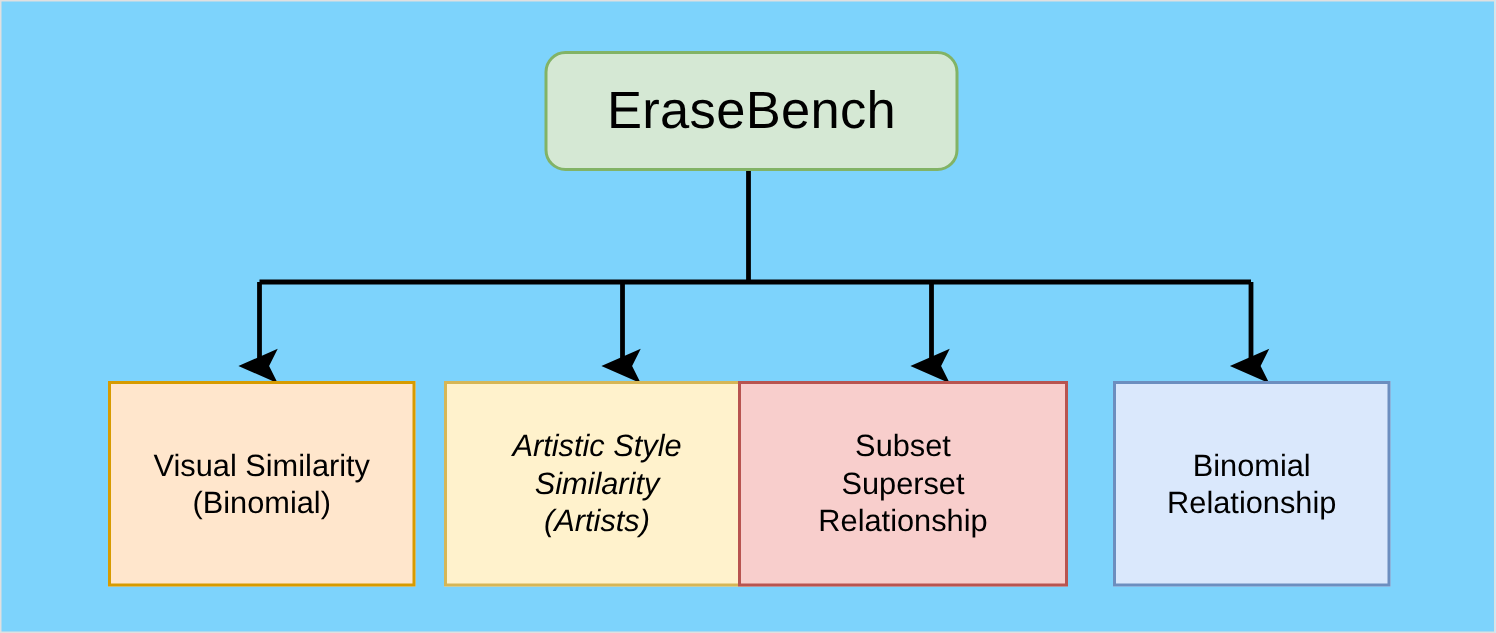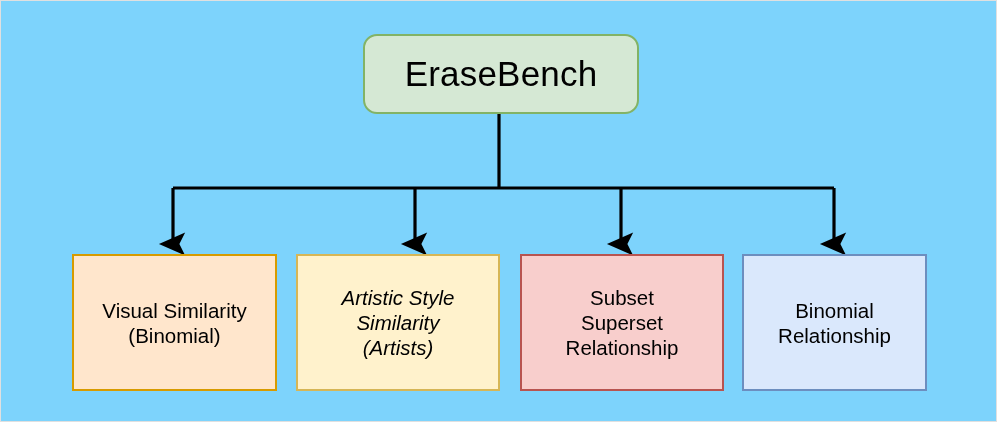--- a/index.html
+++ b/index.html
@@ -61,22 +61,22 @@
     background: #ffe6cc;
   }
   .leaf-1 {
     left: 295px;
     width: 204px;
     border-color: #d6b656;
     background: #fff2cc;
     font-style: italic;
   }
   .leaf-2 {
-    left: 519px;
-    width: 204px;
+    left: 491px;
+    width: 220px;
     border-color: #b85450;
     background: #f8cecc;
   }
   .leaf-3 {
     left: 741px;
     width: 185px;
     border-color: #6c8ebf;
     background: #dae8fc;
   }
 </style>

